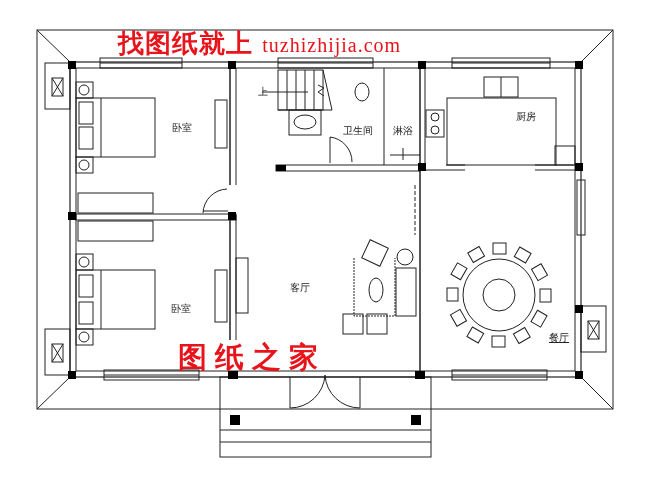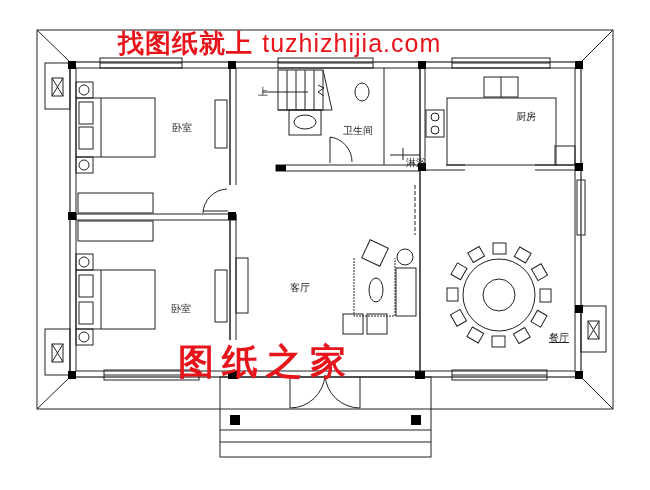--- a/index.html
+++ b/index.html
@@ -2,22 +2,22 @@
 <html><head>
 <meta charset="utf-8">
 <style>
   html,body{margin:0;padding:0;background:#fff;}
   body{width:650px;height:490px;position:relative;overflow:hidden;font-family:"DejaVu Sans",sans-serif;}
   #plan{position:absolute;left:0;top:0;width:650px;height:490px;}
   .label{position:absolute;font-family:"DejaVu Sans",sans-serif;font-size:10px;color:#222;white-space:nowrap;}
   .wm{position:absolute;color:#e8141b;white-space:nowrap;font-family:"DejaVu Serif",serif;}
   .wm-top{left:118px;top:26px;font-size:26px;letter-spacing:1px;}
   .wm-top .cn{font-weight:bold;}
-  .wm-top .en{font-family:Liberation Sans, sans-serif;font-size:25px;}
-  .wm-bottom{left:178px;top:338px;font-size:36px;letter-spacing:8px;font-weight:bold;}
+  .wm-top .en{font-family:Liberation Serif, serif;font-size:20px;}
+  .wm-bottom{left:178px;top:338px;font-size:29px;letter-spacing:8px;font-weight:bold;}
 </style>
 </head>
 <body>
 
 <svg id="plan" width="650" height="490" viewBox="0 0 650 490" xmlns="http://www.w3.org/2000/svg">
   <g fill="none" stroke="#222" stroke-width="1">
 
     <rect x="37" y="30" width="576" height="379"></rect>
     <line x1="37" y1="30" x2="70" y2="62"></line>
     <line x1="613" y1="30" x2="581" y2="62"></line>
@@ -170,21 +170,21 @@
       <rect x="575" y="371" width="8" height="8"></rect>
     <rect x="575" y="305" width="8" height="8"></rect>
     <rect x="230" y="415" width="10" height="10"></rect>
       <rect x="411" y="415" width="10" height="10"></rect>
     <rect x="276" y="165" width="10" height="6"></rect>
   </g>
 </svg>
 
 <div class="label" style="left:172px;top:121px;">卧室</div>
 <div class="label" style="left:343px;top:124px;">卫生间</div>
-<div class="label" style="left:406px;top:124px;margin-top:32px;">淋浴</div>
+<div class="label" style="left:393px;top:124px;">淋浴</div>
 <div class="label" style="left:490px;top:110px;margin-left:26px;">厨房</div>
 <div class="label" style="left:290px;top:281px;">客厅</div>
 <div class="label" style="left:171px;top:302px;">卧室</div>
 <div class="label" style="left:549px;top:331px;text-decoration:underline;">餐厅</div>
 <div class="label" style="left:258px;top:85px;">上</div>
 
 <div class="wm wm-top">
   <span class="cn">找图纸就上</span>
   <span class="en">tuzhizhijia.com</span>
 </div>

